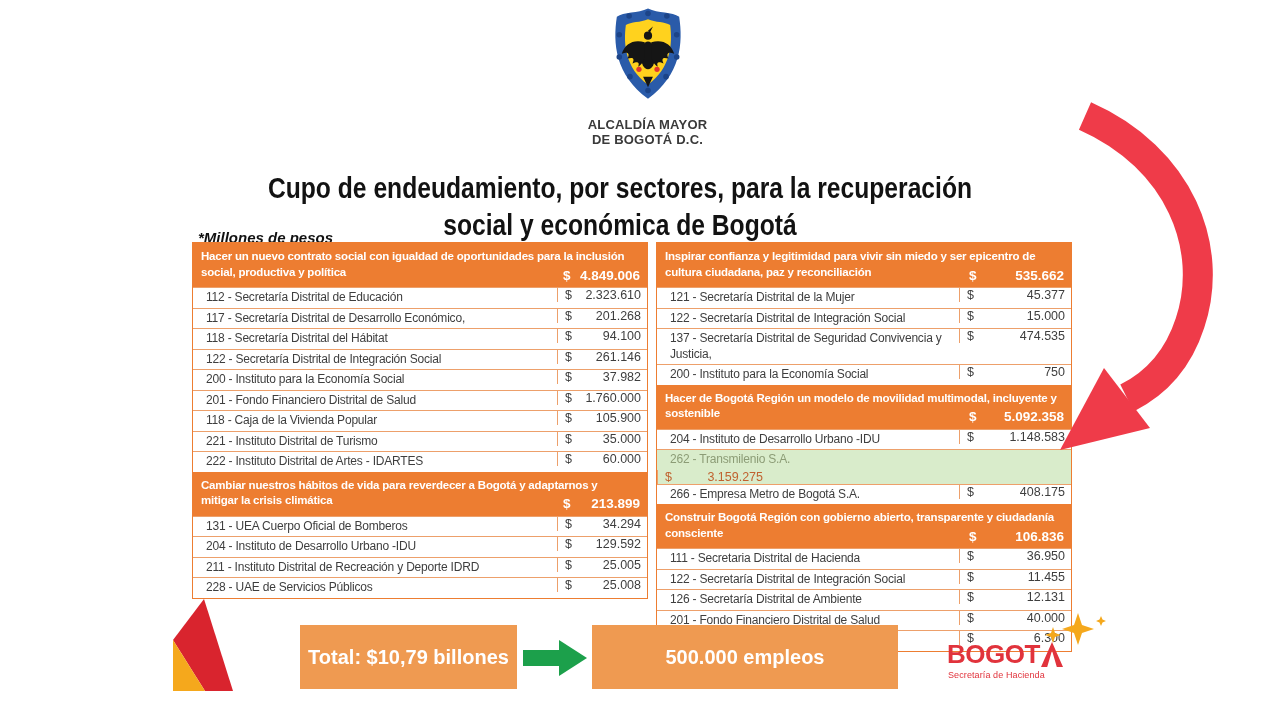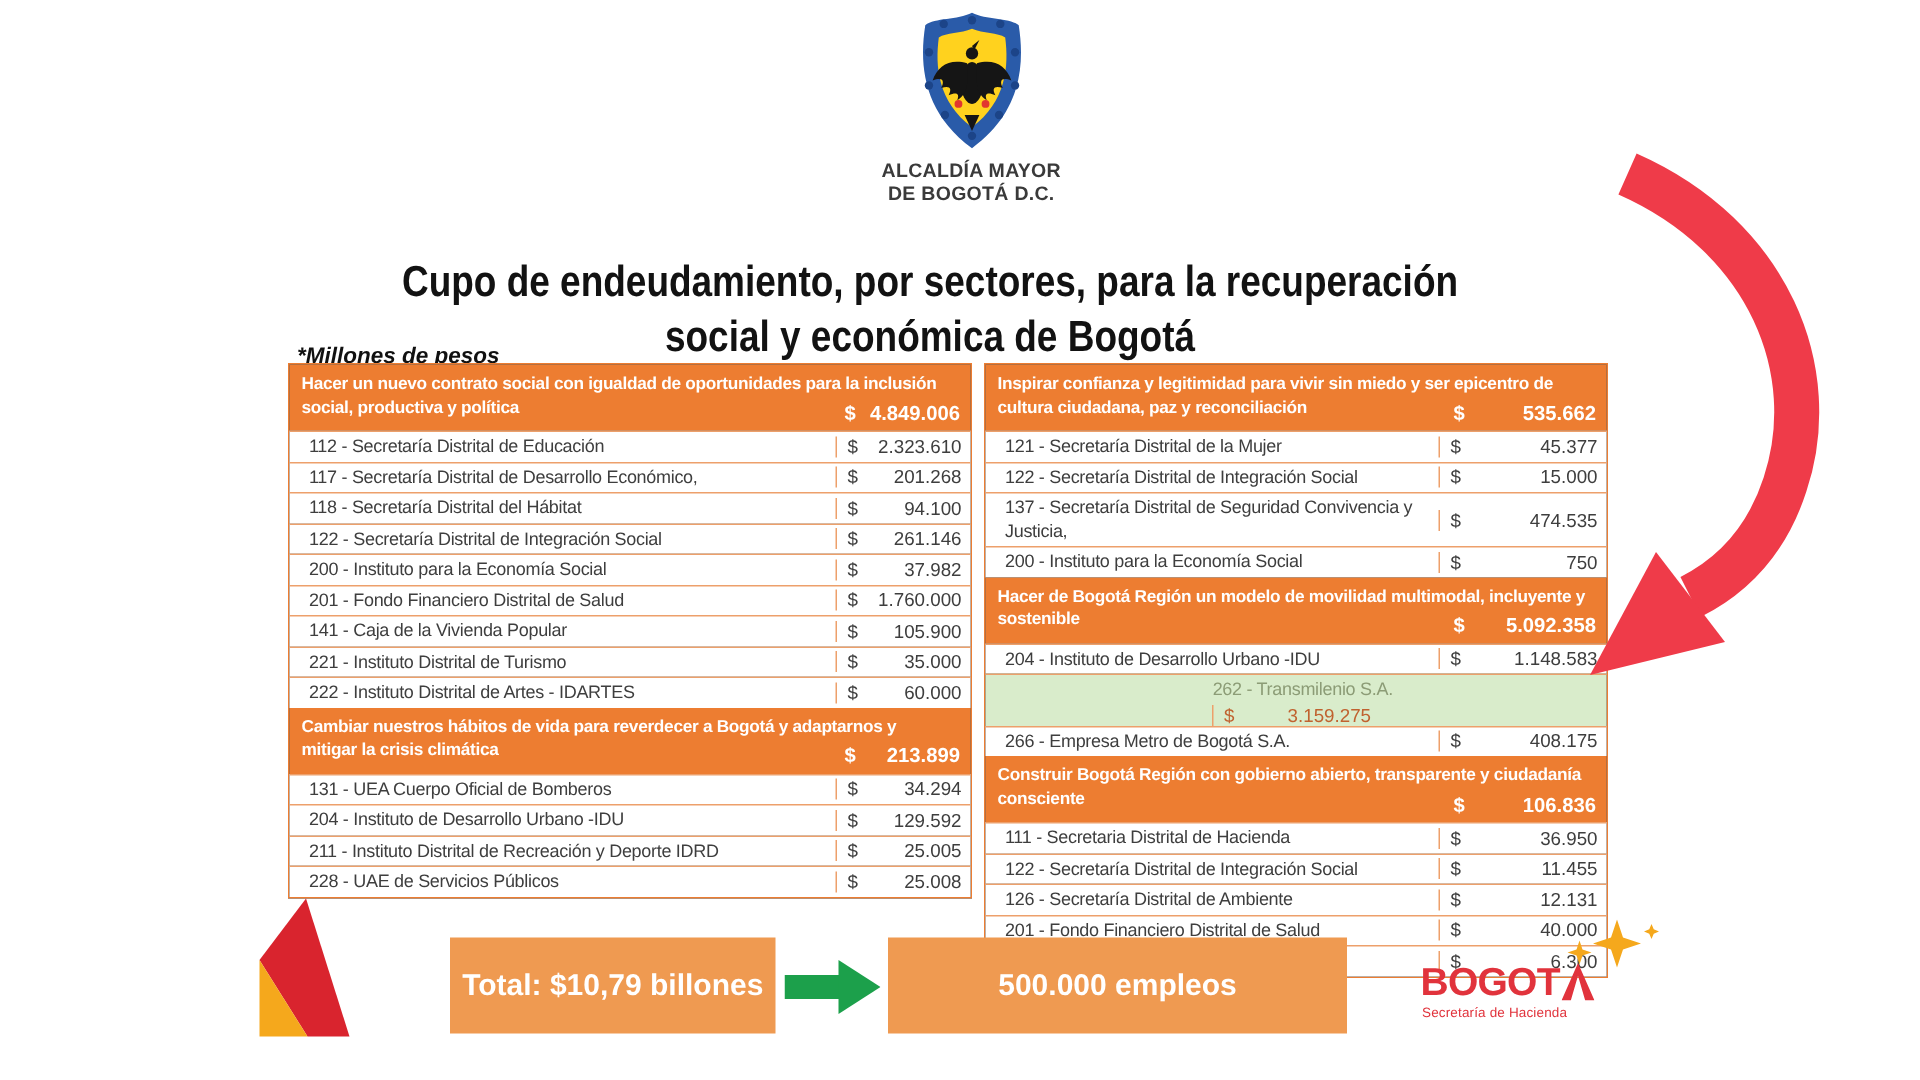--- a/index.html
+++ b/index.html
@@ -2,21 +2,21 @@
 <html style="--header_orange: #ED7D31; --box_orange: #EF9A51; --row_border: #EDA06B; --green: #1CA04B; --red: #EF3B49; --corner_red: #D9242E; --corner_yellow: #F5A81C; --brand_red: #E1333C; --highlight_bg: #D9ECCB; --highlight_text: #8C9C76; --highlight_value: #C0622F;"><head>
 <meta charset="utf-8">
 <style>
   html,body{margin:0;padding:0;background:#fff;}
   .slide{position:relative;width:1280px;height:720px;background:#ffffff;overflow:hidden;
          font-family:"Liberation Sans",sans-serif;}
 
   
   .seal-block{position:absolute;left:520px;top:6px;width:255px;text-align:center;}
   .seal-block svg{display:block;margin:0 auto;}
-  .seal-caption{margin-top:3px;font-size:13px;font-weight:bold;color:#3a3a3a;
+  .seal-caption{margin-top:14px;font-size:13px;font-weight:bold;color:#3a3a3a;
                 line-height:15px;letter-spacing:.2px;}
 
   
   .title{position:absolute;left:170px;top:170px;width:900px;text-align:center;
          font-weight:bold;font-size:29px;line-height:37px;color:#121212;
          transform:scaleX(.85);transform-origin:50% 0;}
   .note{position:absolute;left:198px;top:229px;font-size:15px;font-weight:bold;
         font-style:italic;color:#111;}
 
   
@@ -27,21 +27,21 @@
 
   .sec-h{position:relative;background:var(--header_orange);color:#fff;font-weight:bold;
          font-size:11.5px;letter-spacing:-.2px;line-height:15.5px;
          padding:6px 8px 5px 8px;min-height:44px;box-sizing:border-box;}
   .sec-label{padding-right:2px;}
   .sec-val{position:absolute;right:0;bottom:0;display:flex;justify-content:space-between;
            padding:0 7px 4px 8px;font-size:13.5px;letter-spacing:0;box-sizing:border-box;}
   .tbl-left .sec-val{width:92px;}
   .tbl-right .sec-val{width:110px;}
 
-  .row{display:flex;align-items:center;border-top:1px solid var(--row_border);
+  .row{display:flex;align-items:flex-start;border-top:1px solid var(--row_border);
        background:#fff;color:#3e3e3e;font-size:12px;min-height:19.5px;}
   .row-label{flex:1;padding:2px 4px 2px 13px;line-height:15.5px;
              display:flex;align-items:center;letter-spacing:-.2px;}
   .row-val{border-left:1px solid var(--row_border);display:flex;
            justify-content:space-between;align-items:center;
            padding:0 6px 0 7px;font-size:12.5px;box-sizing:border-box;}
   .tbl-left .row-val{width:90px;}
   .tbl-right .row-val{width:112px;}
   .row.hl{background:var(--highlight_bg);flex-direction:column;}
   .row.hl .row-label{color:var(--highlight_text);}
@@ -155,21 +155,21 @@
         </div>
       </div>
       <div class="row">
         <div class="row-label">201 - Fondo Financiero Distrital de Salud</div>
         <div class="row-val">
           <span>$</span>
           <span>1.760.000</span>
         </div>
       </div>
       <div class="row">
-        <div class="row-label">141 - Caja de la Vivienda Popular</div>
+        <div class="row-label">118 - Caja de la Vivienda Popular</div>
         <div class="row-val">
           <span>$</span>
           <span>105.900</span>
         </div>
       </div>
       <div class="row">
         <div class="row-label">221 - Instituto Distrital de Turismo</div>
         <div class="row-val">
           <span>$</span>
           <span>35.000</span>

